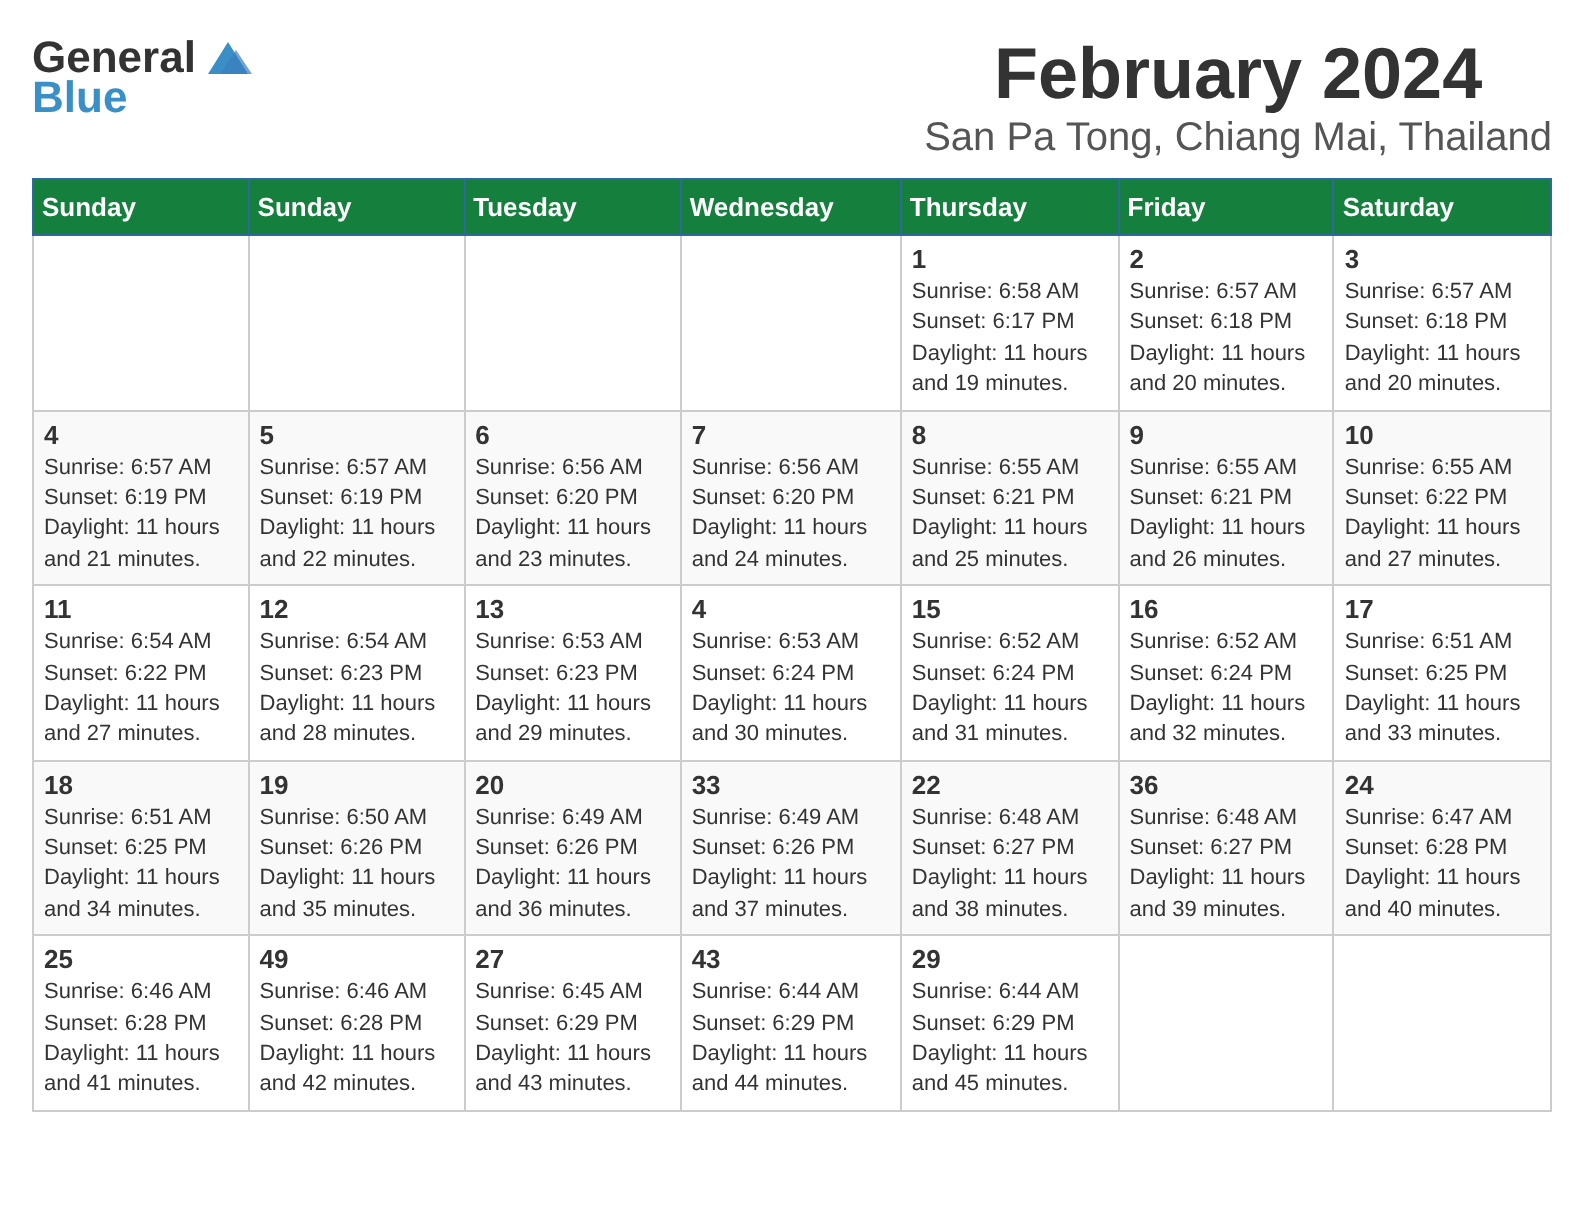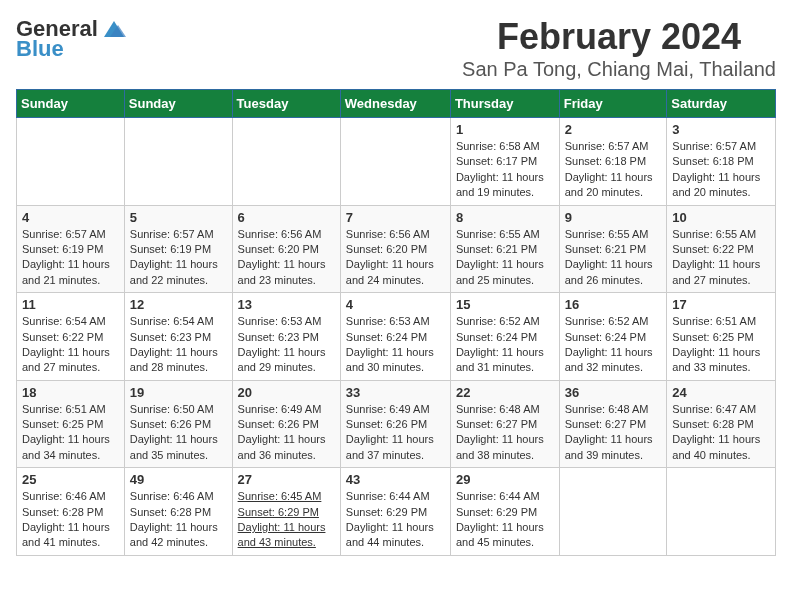--- a/index.html
+++ b/index.html
@@ -286,21 +286,21 @@
 Daylight: 11 hours and 41 minutes.</div>
         </td>
         <td>
           <span class="day-number">49</span>
           <div class="day-info" style="white-space: pre-line;">Sunrise: 6:46 AM
 Sunset: 6:28 PM
 Daylight: 11 hours and 42 minutes.</div>
         </td>
         <td>
           <span class="day-number">27</span>
-          <div class="day-info" style="white-space: pre-line; text-decoration: underline;">Sunrise: 6:45 AM
+          <div class="day-info" style="white-space: pre-line;">Sunrise: 6:45 AM
 Sunset: 6:29 PM
 Daylight: 11 hours and 43 minutes.</div>
         </td>
         <td>
           <span class="day-number">43</span>
           <div class="day-info" style="white-space: pre-line;">Sunrise: 6:44 AM
 Sunset: 6:29 PM
 Daylight: 11 hours and 44 minutes.</div>
         </td>
         <td>

